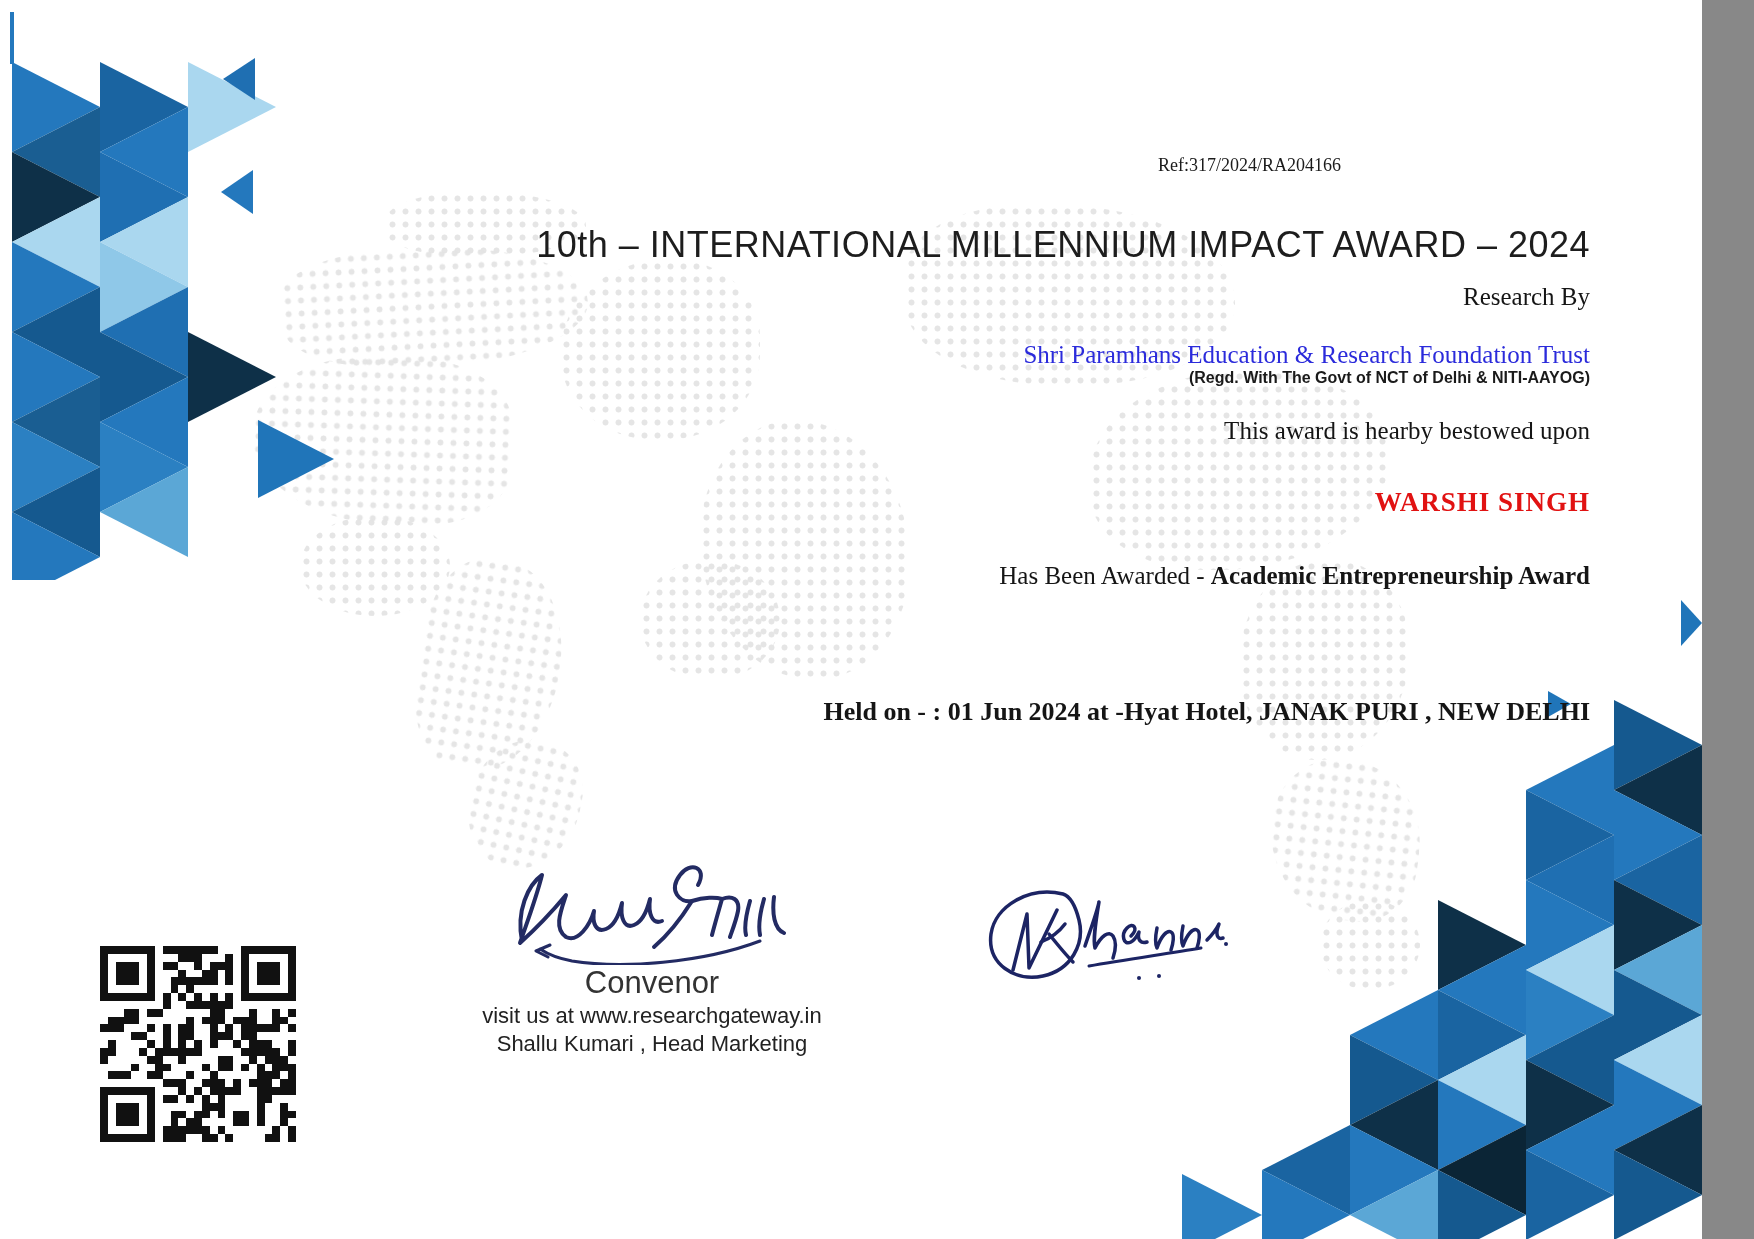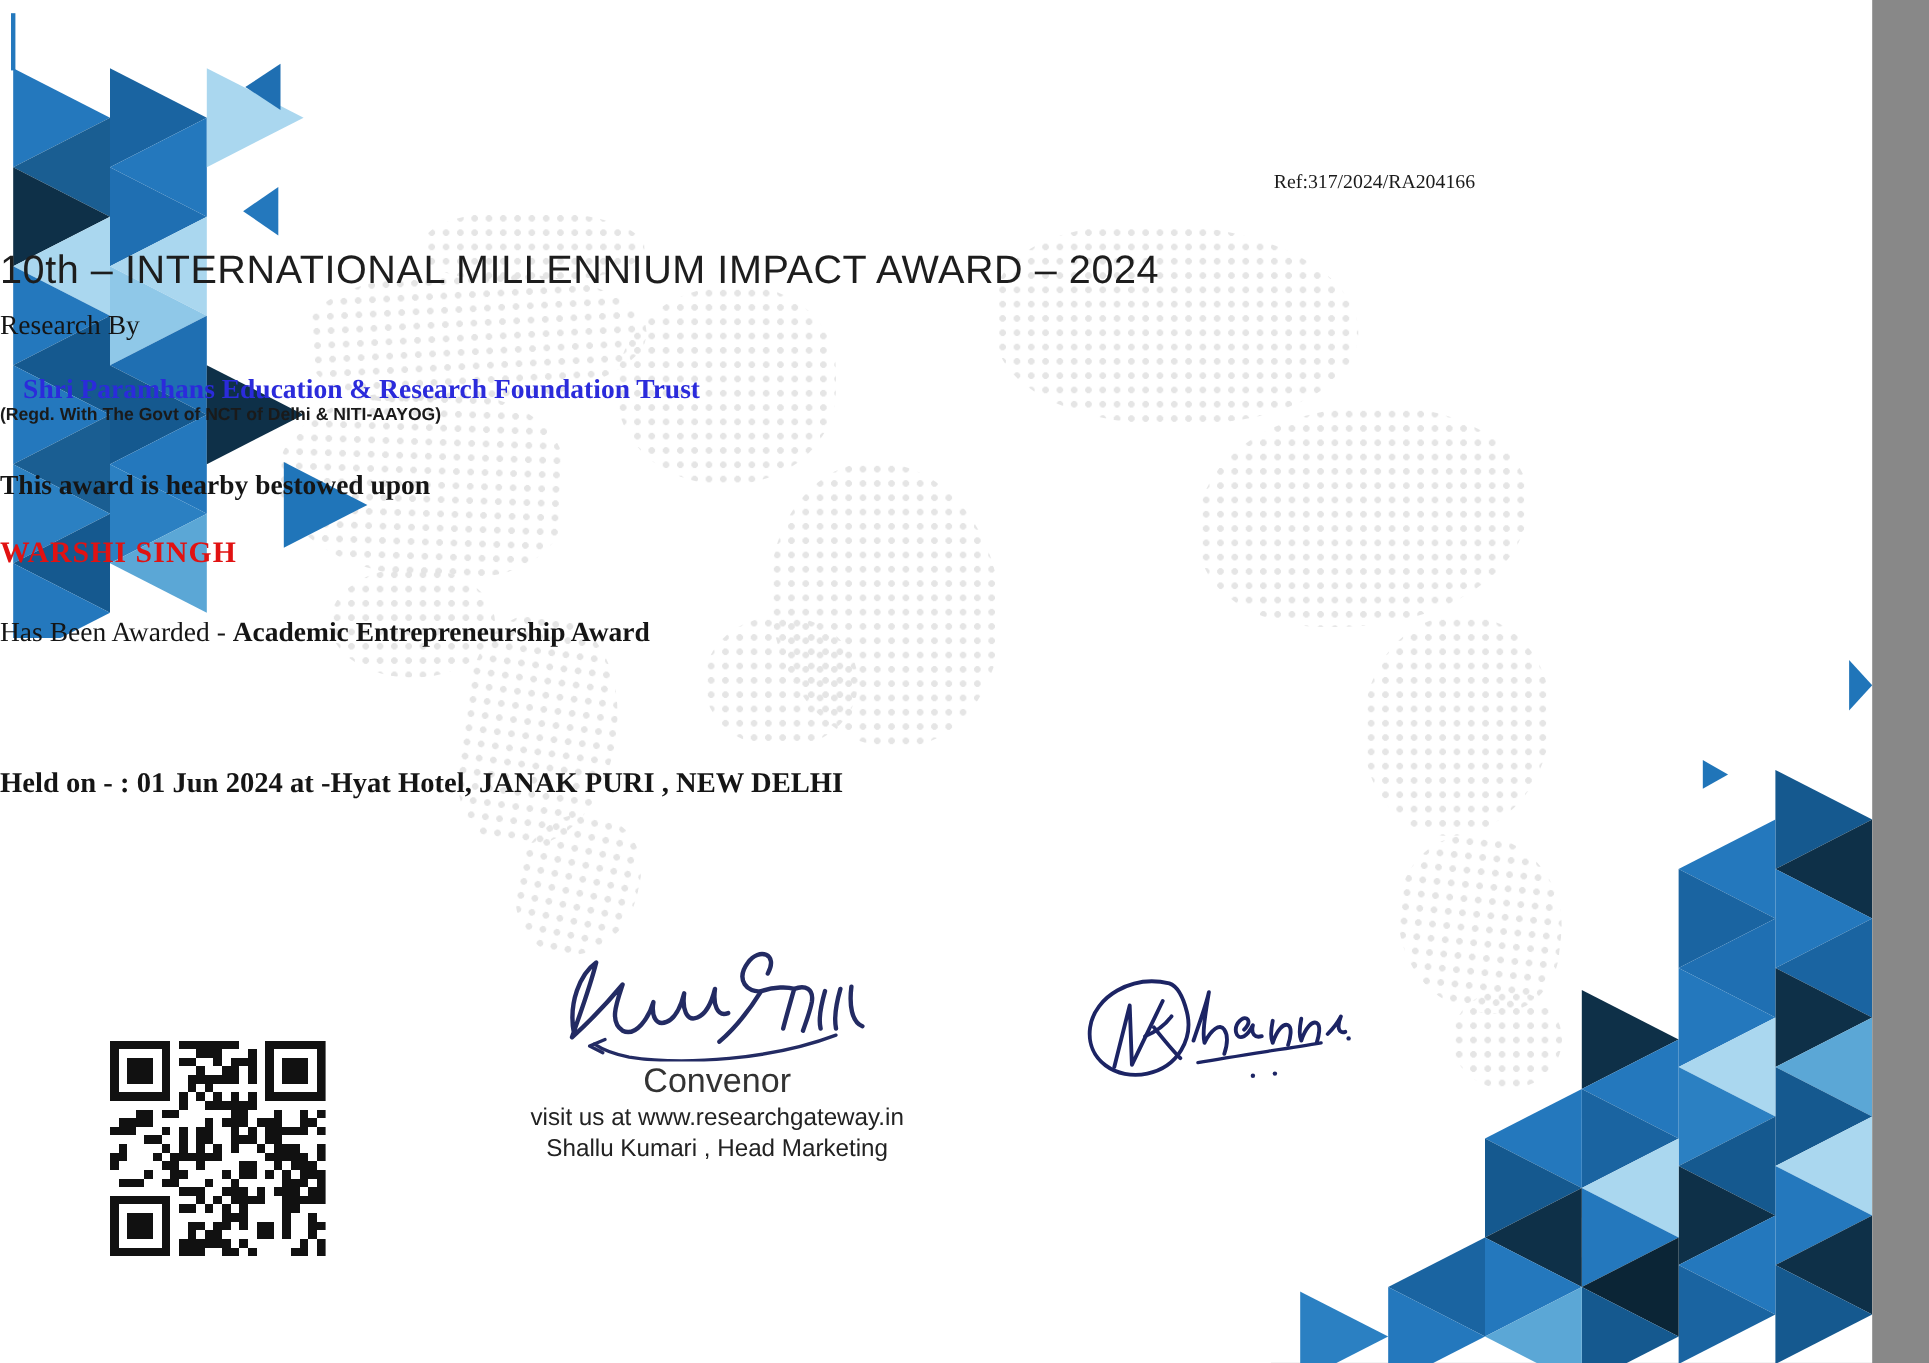--- a/index.html
+++ b/index.html
@@ -5,24 +5,24 @@
   html,body{margin:0;padding:0;background:#888;}
   .stage{position:relative;width:1702px;height:1239px;background:#ffffff;overflow:hidden;
          font-family:"Liberation Serif", serif;}
   .abs{position:absolute;}
   
   .dots{position:absolute;
         background-image:radial-gradient(circle, #E4E4E4 2.7px, transparent 3.3px);
         background-size:13px 13px;opacity:.95;}
   
   .content{position:absolute;left:0;top:0;width:1590px;height:1239px;pointer-events:none;}
-  .line{position:absolute;left:0;width:100%;text-align:left;white-space:pre;color:#151515;}
+  .line{position:absolute;left:0;width:100%;text-align:right;white-space:pre;color:#151515;}
   .title{font-family:"Liberation Sans", sans-serif;font-size:36px;letter-spacing:.5px;color:#1d1d1d;}
   .serif24{font-size:25px;}
-  .org{font-size:25px;font-weight:bold;color:#2B2BDB;margin-left:21px;}
+  .org{font-size:25px;font-weight:normal;color:#2B2BDB;}
   .regd{font-family:"Liberation Sans", sans-serif;font-size:16px;font-weight:bold;color:#1a1a1a;}
   .recipient{font-size:27px;font-weight:bold;color:#E11212;letter-spacing:1px;}
   .bold{font-weight:bold;}
   .held{font-size:26px;font-weight:bold;}
   .gap{display:inline-block;width:30px;}
   .ref{position:absolute;top:155px;right:361px;font-size:18px;color:#1b1b1b;}
   .signblock{position:absolute;text-align:center;font-family:"Liberation Sans", sans-serif;color:#262626;}
   .role-big{font-size:31px;color:#333;}
   .subline{font-size:22px;margin-top:2px;color:#222;}
   .role-right{font-size:25px;color:#2b2b2b;}
@@ -129,21 +129,21 @@
 
   <div class="content">
     <div class="line title" style="top:224px;">10th – INTERNATIONAL MILLENNIUM IMPACT AWARD – 2024</div>
 
     <div class="line serif24" style="top:283px;">Research By</div>
 
     <div class="line org" style="top:341px;">Shri Paramhans Education &amp; Research Foundation Trust</div>
 
     <div class="line regd" style="top:369px;">(Regd. With The Govt of NCT of Delhi &amp; NITI-AAYOG)</div>
 
-    <div class="line serif24" style="top:428px;font-weight:bold;">This award is hearby bestowed upon</div>
+    <div class="line serif24" style="top:417px;">This award is hearby bestowed upon</div>
 
     <div class="line recipient" style="top:487px;">WARSHI SINGH</div>
 
     <div class="line serif24" style="top:562px;"><span>Has Been Awarded - </span><span class="bold">Academic Entrepreneurship Award</span></div>
 
 
     <div class="line held" style="top:697px;">Held on - : 01 Jun 2024 at -Hyat Hotel, JANAK PURI , NEW DELHI</div>
   </div>
 
   <svg class="abs" id="qr" style="left:100px;top:946px;" width="196" height="196" viewBox="0 0 25 25" shape-rendering="crispEdges">

